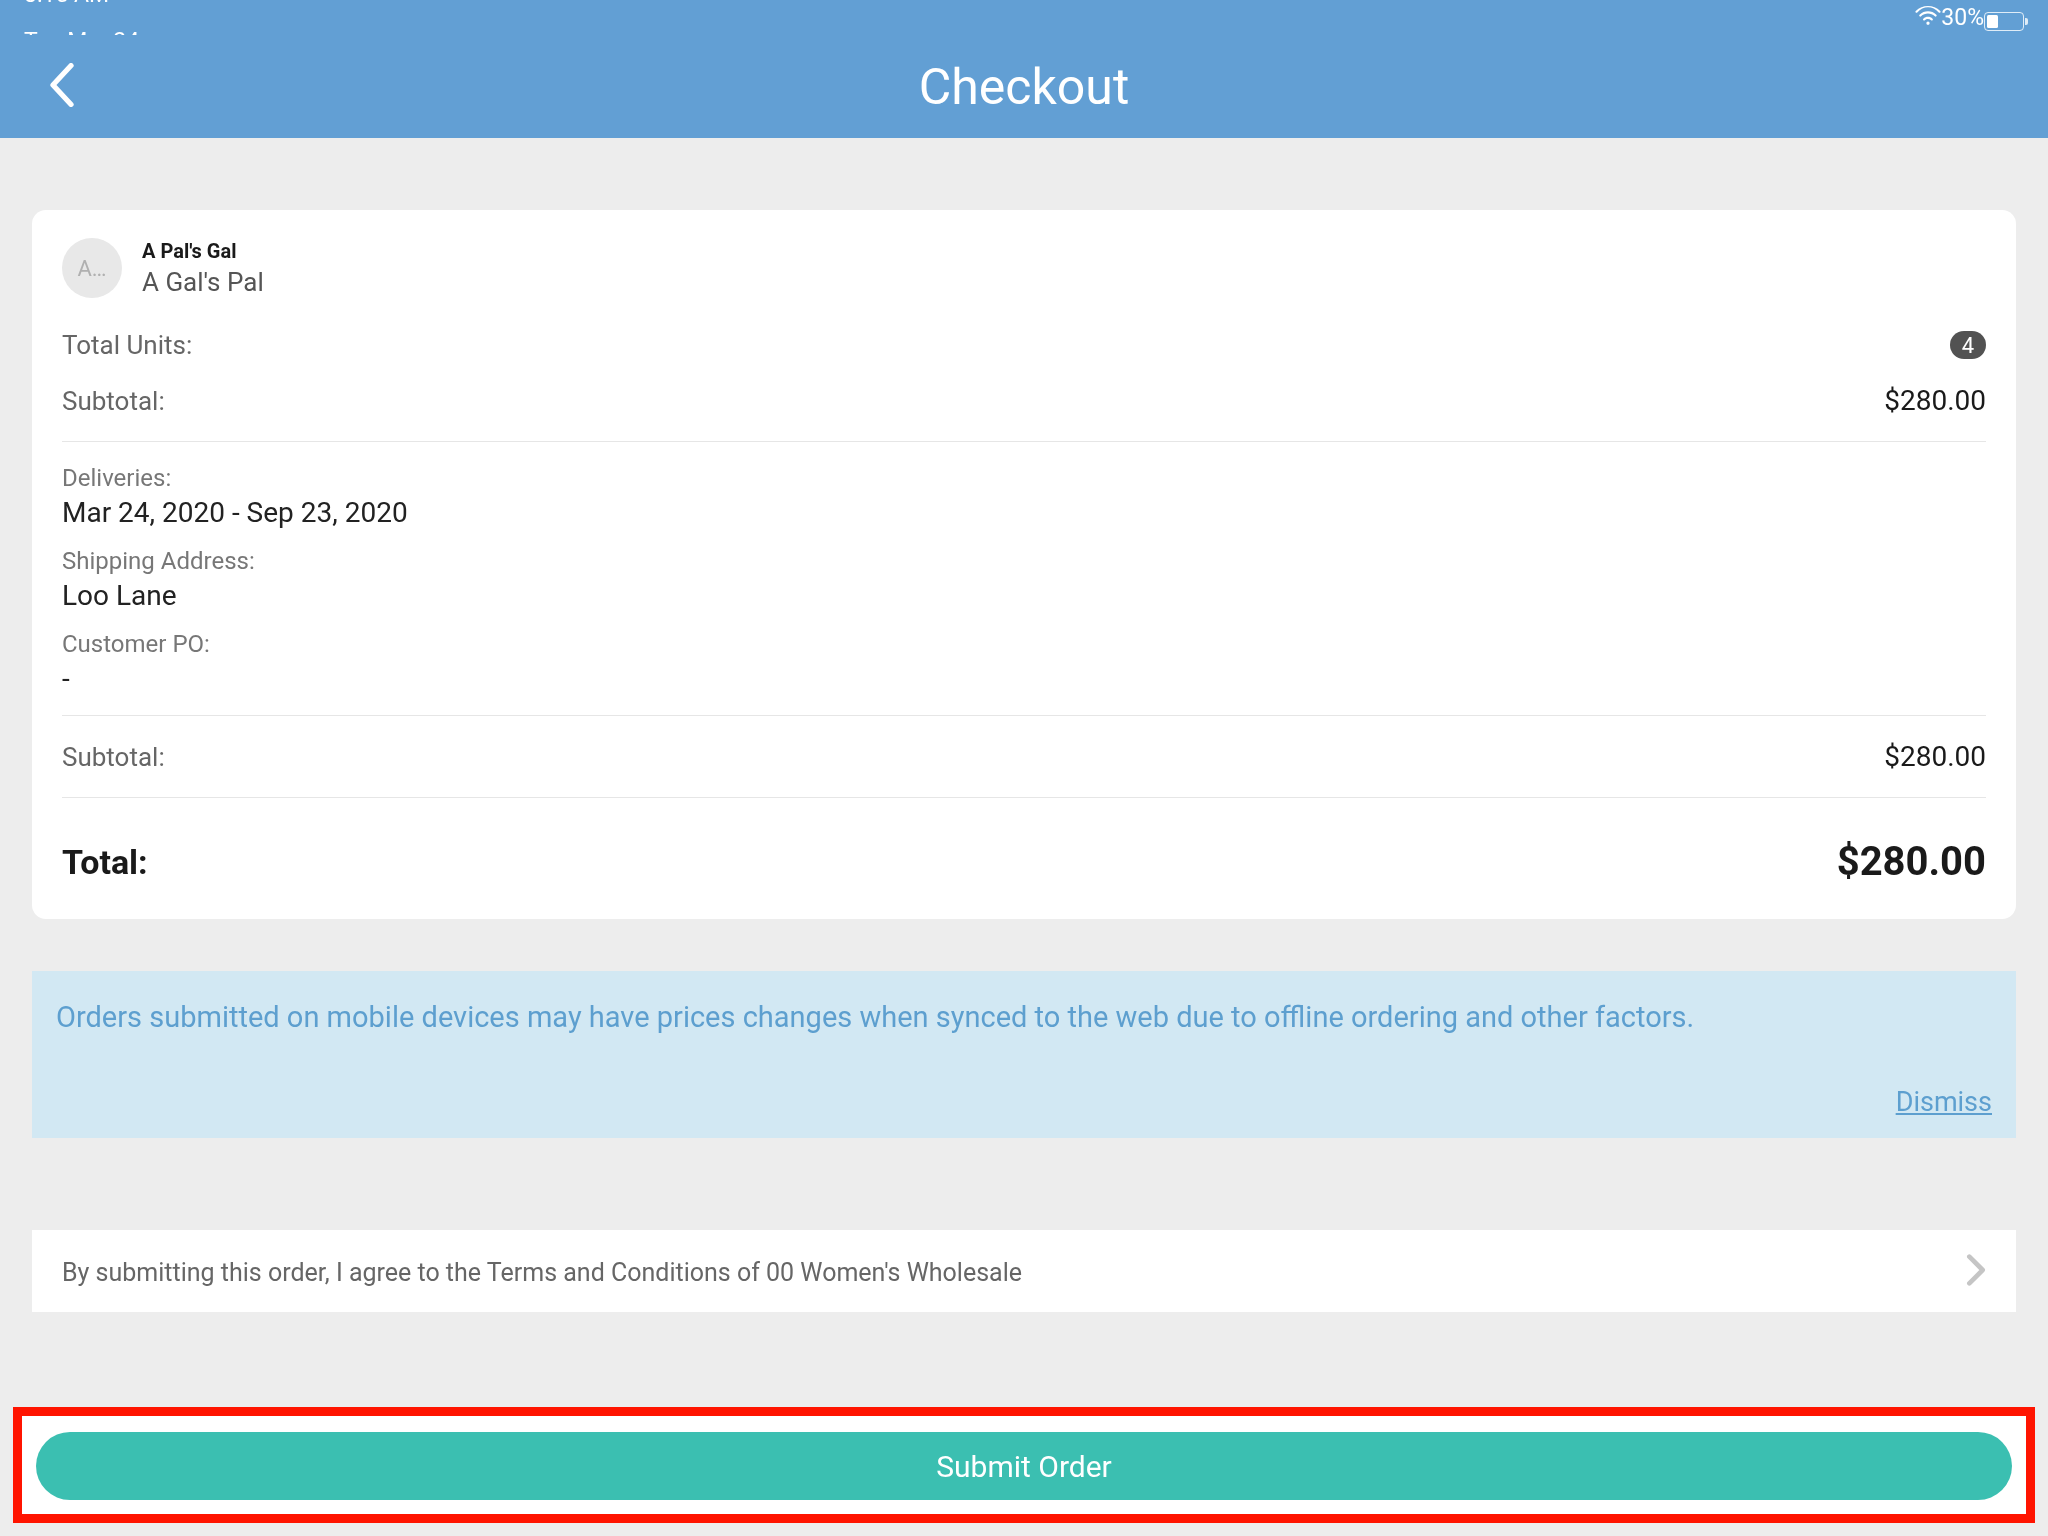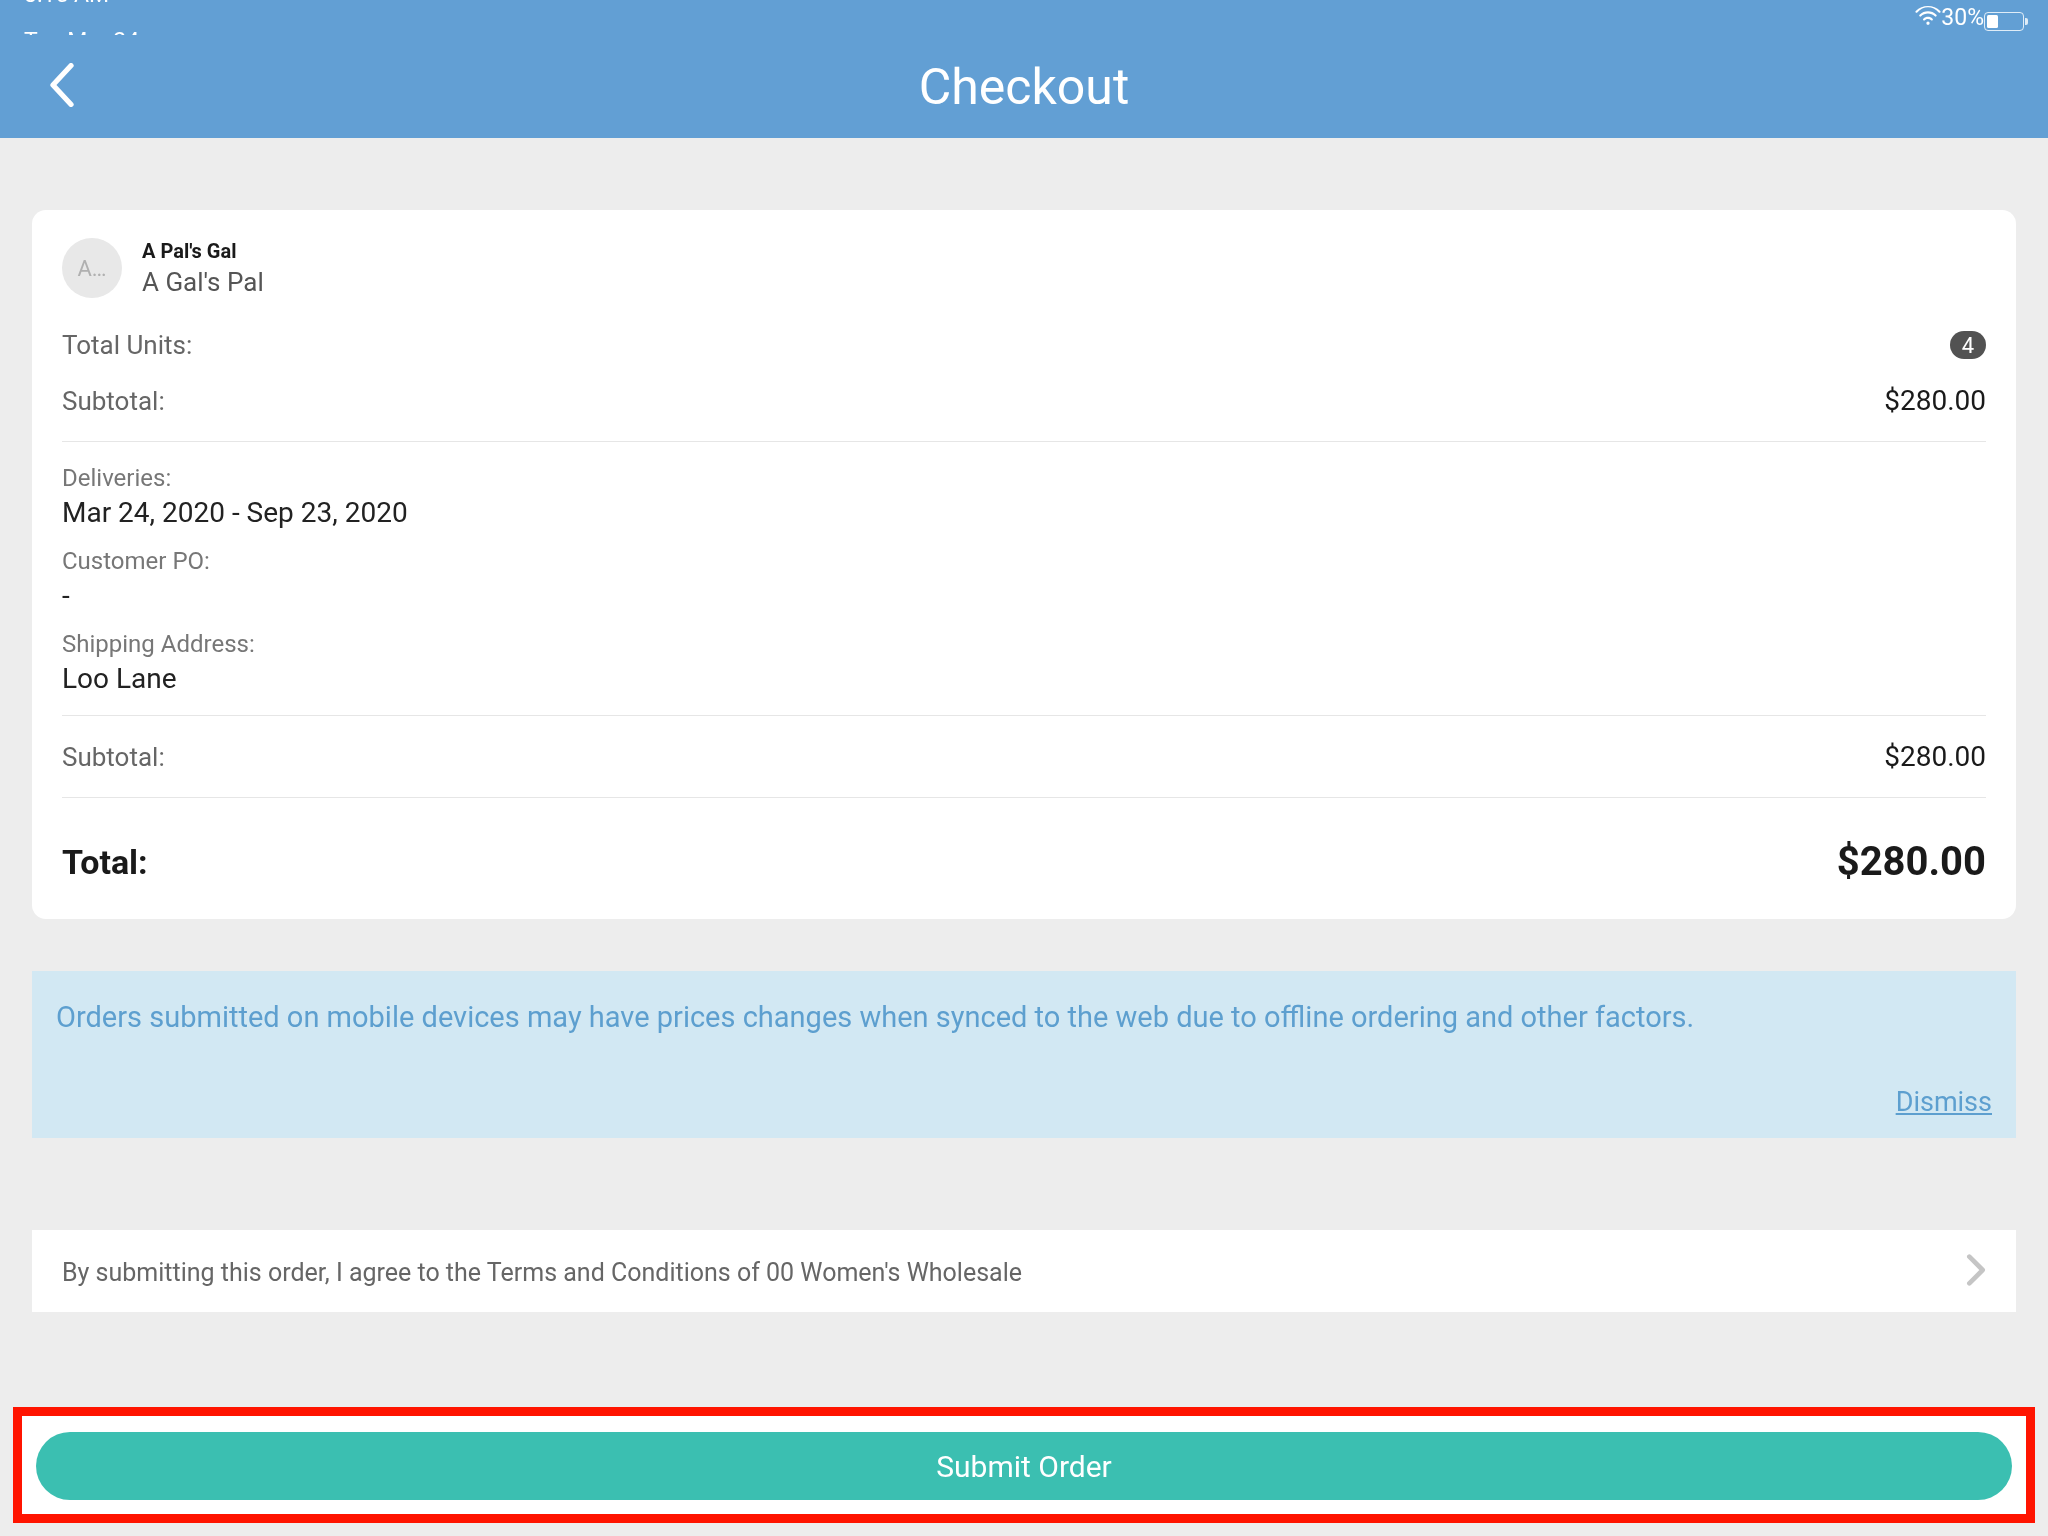--- a/index.html
+++ b/index.html
@@ -232,26 +232,26 @@
       <span class="value-dark">$280.00</span>
     </div>
 
     <div class="divider"></div>
 
     <div class="group">
       <div class="group-label">Deliveries:</div>
       <div class="group-value">Mar 24, 2020 - Sep 23, 2020</div>
     </div>
     <div class="group">
+      <div class="group-label">Shipping Address:</div>
+      <div class="group-value">Loo Lane</div>
+    </div>
+    <div class="group">
       <div class="group-label">Customer PO:</div>
       <div class="group-value">-</div>
-    </div>
-    <div class="group">
-      <div class="group-label">Shipping Address:</div>
-      <div class="group-value">Loo Lane</div>
     </div>
 
     <div class="divider"></div>
 
     <div class="line">
       <span class="label">Subtotal:</span>
       <span class="value-dark">$280.00</span>
     </div>
 
     <div class="divider"></div>

